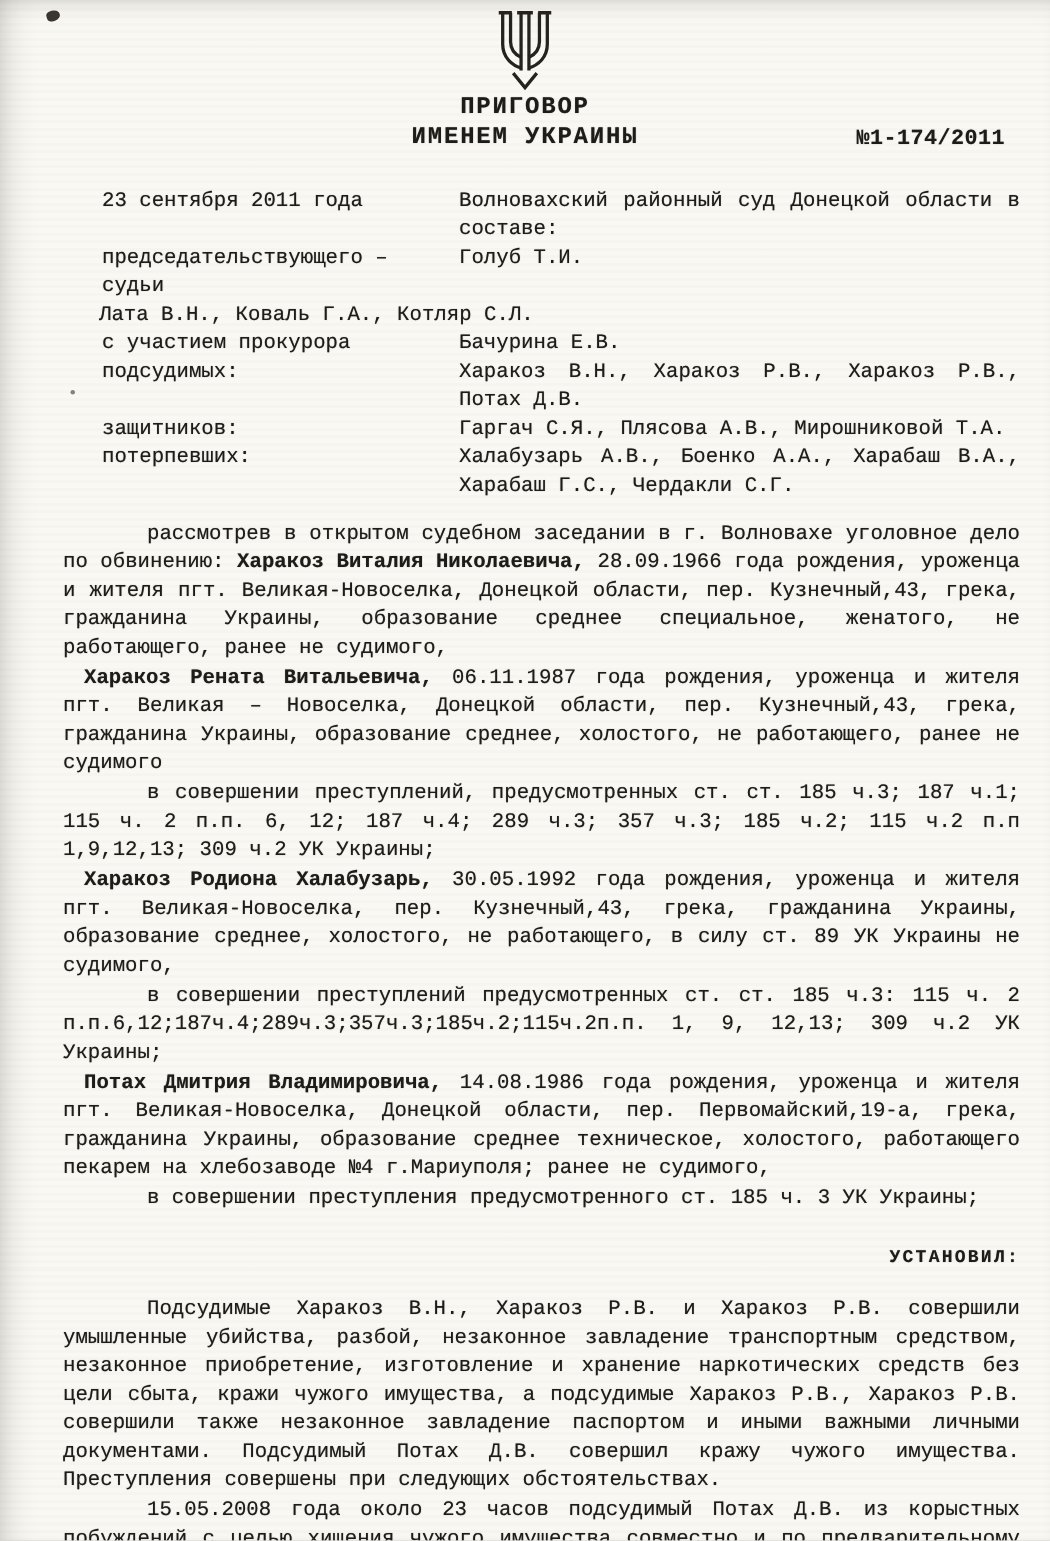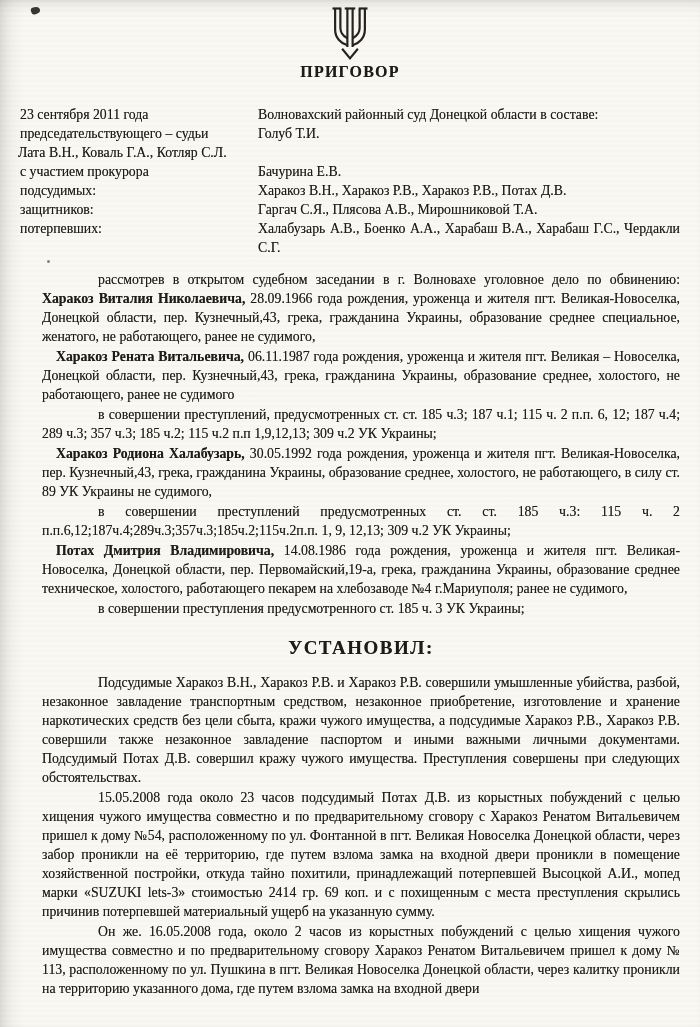--- a/index.html
+++ b/index.html
@@ -3,21 +3,21 @@
 <meta charset="utf-8">
 <style>
   * { box-sizing: border-box; margin: 0; padding: 0; }
   html, body { background: #d9d8d3; }
   .page {
     width: 700px; height: 1027px;
     margin: 0 auto;
     background: #f9f8f3;
     background-image: repeating-linear-gradient(0deg, rgba(40,35,25,0.015) 0 2px, transparent 2px 5px);
     color: #1e1c19;
-    font-family: Liberation Serif, serif;
+    font-family: Liberation Mono, monospace;
     font-size: 13.8px;
     line-height: 19px;
     position: relative;
     overflow: hidden;
     box-shadow: inset 18px 0 26px -22px rgba(40,35,25,0.35), inset 0 12px 20px -16px rgba(40,35,25,0.28);
     text-shadow: 0 0 0.6px rgba(25,22,18,0.55);
   }
   .speck { position: absolute; background: #3a362f; border-radius: 50%; }
   .speck-1 { left: 31px; top: 7px; width: 9px; height: 7px; transform: rotate(-18deg); border-radius: 40% 60% 55% 45%; }
   .speck-2 { left: 47px; top: 260px; width: 3px; height: 3px; opacity: .6; }
@@ -25,31 +25,31 @@
   .doc-title {
     text-align: center; font-weight: bold;
     font-size: 16px; letter-spacing: 1.2px;
   }
   .title-row { position: relative; margin-top: 1px; }
   .case-no {
     position: absolute; right: 30px; top: 2px;
     font-weight: bold; font-size: 14.5px; letter-spacing: 0.3px;
   }
   .header-block { margin-top: 24px; padding: 0 20px 0 18px; }
-  .hrow { display: flex; }
+  .hrow { display: flex; margin-left: 48px; }
   .hlabel { flex: 0 0 240px; padding-left: 2px; }
   .hvalue { flex: 1; text-align: justify; }
   .body { padding: 12px 20px 0 42px; }
   .para { text-align: justify; margin-top: 1px; }
   .ind  { text-indent: 56px; }
   .name { text-indent: 14px; }
   .b { font-weight: bold; }
   .heading {
-    text-align: center; font-weight: bold; letter-spacing: 1.5px;
-    font-size: 19px; margin: 20px 0 16px 0;
+    text-align: right; font-weight: bold; letter-spacing: 1.5px;
+    font-size: 12px; margin: 20px 0 16px 0;
   }
 </style>
 </head>
 <body>
 
 <div class="page">
   <div class="speck speck-1"></div>
   <div class="speck speck-2"></div>
 
   <div class="emblem-wrap">
@@ -63,20 +63,24 @@
         <path d="M27 4 v44"></path>
         <path d="M4 4 h10"></path>
         <path d="M18 4 h12"></path>
         <path d="M34 4 h10"></path>
         <path d="M15 50 l9 11 9 -11"></path>
       </g>
     </svg>
   </div>
 
   <div class="doc-title">ПРИГОВОР</div>
+  <div class="title-row">
+    <div class="doc-title">ИМЕНЕМ УКРАИНЫ</div>
+    <div class="case-no">№1-174/2011</div>
+  </div>
 
   <div class="header-block">
     <div class="hrow">
       <div class="hlabel">23 сентября 2011 года</div>
       <div class="hvalue">Волновахский районный суд Донецкой области в составе:</div>
     </div>
     <div class="hrow">
       <div class="hlabel">председательствующего – судьи</div>
       <div class="hvalue">Голуб Т.И.</div>
     </div>

